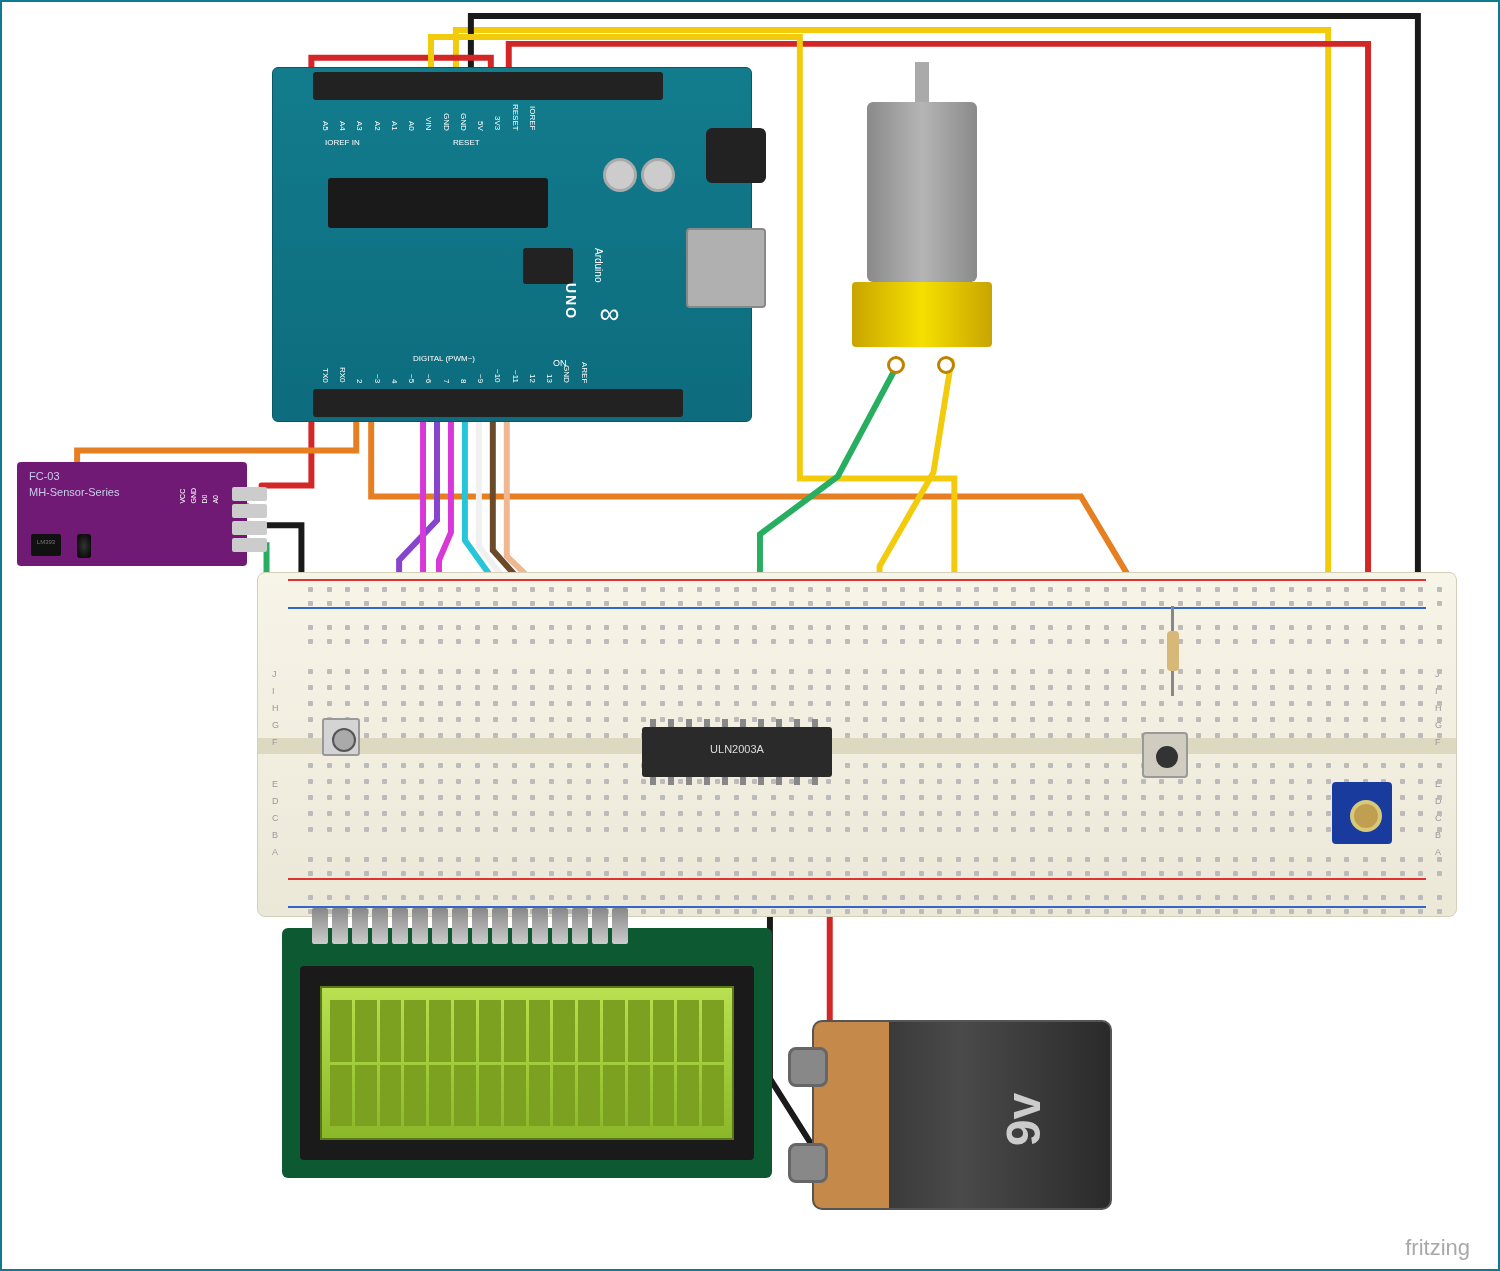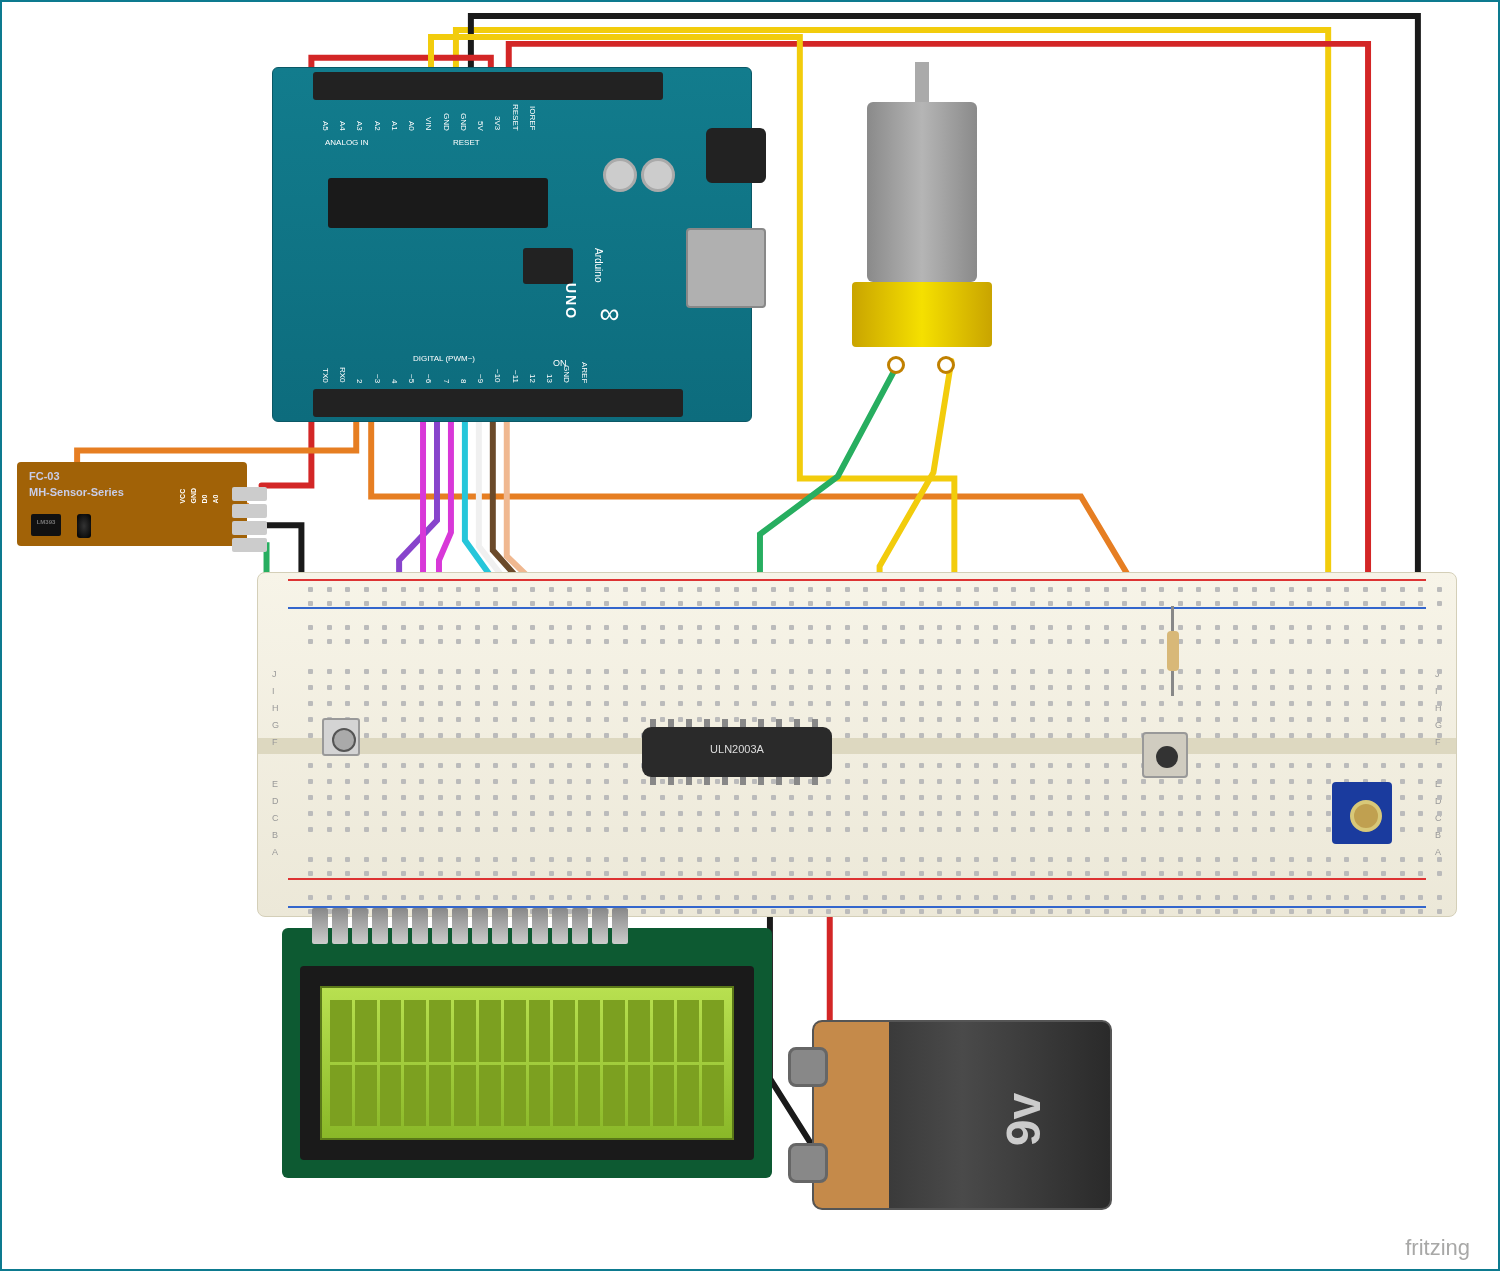--- a/index.html
+++ b/index.html
@@ -54,24 +54,23 @@
   .arduino .power-label { position:absolute; left:180px; top:70px; color:#fff; font-size:8px; }
   .arduino .digital-label { position:absolute; left:140px; bottom:58px; color:#fff; font-size:8px; }
   .arduino .arrow-on { position:absolute; left:280px; top:290px; color:#fff; font-size:9px;}
   .arduino .uno { position:absolute; left:290px; top:215px; color:#fff; font-size:14px; font-weight:bold; writing-mode:vertical-rl; letter-spacing:2px;}
   .arduino .infsymbol { position:absolute; left:320px; top:230px; color:#fff; font-size:28px; writing-mode:vertical-rl;}
 
   
   .sensor {
     position: absolute;
     left: 15px; top: 460px;
-    width: 230px; height: 84px;
-    background: #a16207;
+    width: 230px; height: 104px;
+    background: #701a75;
     border-radius: 4px;
-    font-weight: bold;
   }
   .sensor .label1 { position:absolute; left:12px; top:8px; color:#c8cde8; font-size:11px; }
   .sensor .label2 { position:absolute; left:12px; top:24px; color:#c8cde8; font-size:11px; }
   .sensor .pins { position:absolute; right:-20px; top:25px; display:flex; flex-direction:column; gap:3px;}
   .sensor .pins div { width:35px; height:14px; background:#ccc; border-radius:2px;}
   .sensor .pin-txt { position:absolute; right:28px; top:26px; color:#fff; font-size:7px; display:flex; flex-direction:column; gap:4px; writing-mode:vertical-rl;}
   .sensor .pin-txt span { transform: rotate(180deg);}
   .sensor .ic { position:absolute; left:14px; bottom:10px; width:30px; height:22px; background:#111; border-radius:2px; color:#777; font-size:6px; text-align:center; padding-top:5px;}
   .sensor .led { position:absolute; left:60px; bottom:8px; width:14px; height:24px; background:radial-gradient(#333,#000); border-radius:3px;}
 
@@ -111,21 +110,21 @@
   
   .uln {
     position: absolute;
     left: 640px; top: 725px;
     width: 190px; height: 50px;
     background: #2a2a2a;
     color: #ddd;
     font-size: 11px;
     text-align: center;
     padding-top: 16px;
-    border-radius: 9px;
+    border-radius: 3px;
   }
   .uln::before,.uln::after{content:"";position:absolute;left:8px;right:8px;height:8px;background:repeating-linear-gradient(90deg,#888 0 6px,transparent 6px 18px);}
   .uln::before{top:-8px;} .uln::after{bottom:-8px;}
 
   
   .pushbtn {
     position: absolute;
     left: 1140px; top: 730px;
     width: 46px; height: 46px;
     background: #d0ccc0;
@@ -291,21 +290,21 @@
       <span>7</span>
       <span>8</span>
       <span>~9</span>
       <span>~10</span>
       <span>~11</span>
       <span>12</span>
       <span>13</span>
       <span>GND</span>
       <span>AREF</span>
     </div>
-    <div class="analog-label">ANALOG IN</div>
+    <div class="analog-label">IOREF IN</div>
     <div class="power-label">RESET</div>
     <div class="digital-label">DIGITAL (PWM~)</div>
     <div class="chip"></div>
     <div class="caps">
         <div></div>
         <div></div>
       </div>
     <div class="usb"></div>
     <div class="power-jack"></div>
     <div class="icsp"></div>

